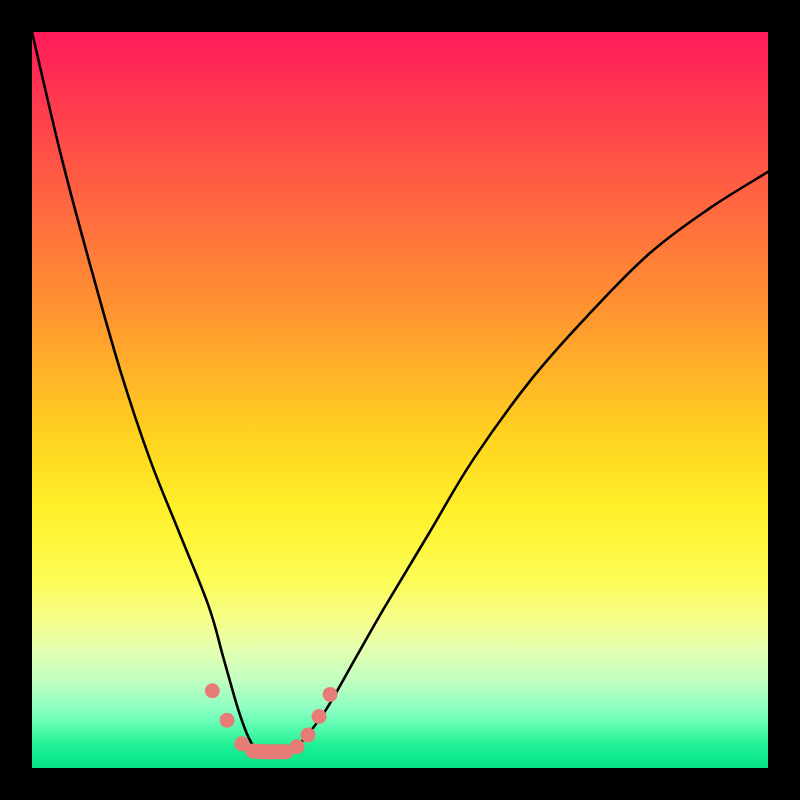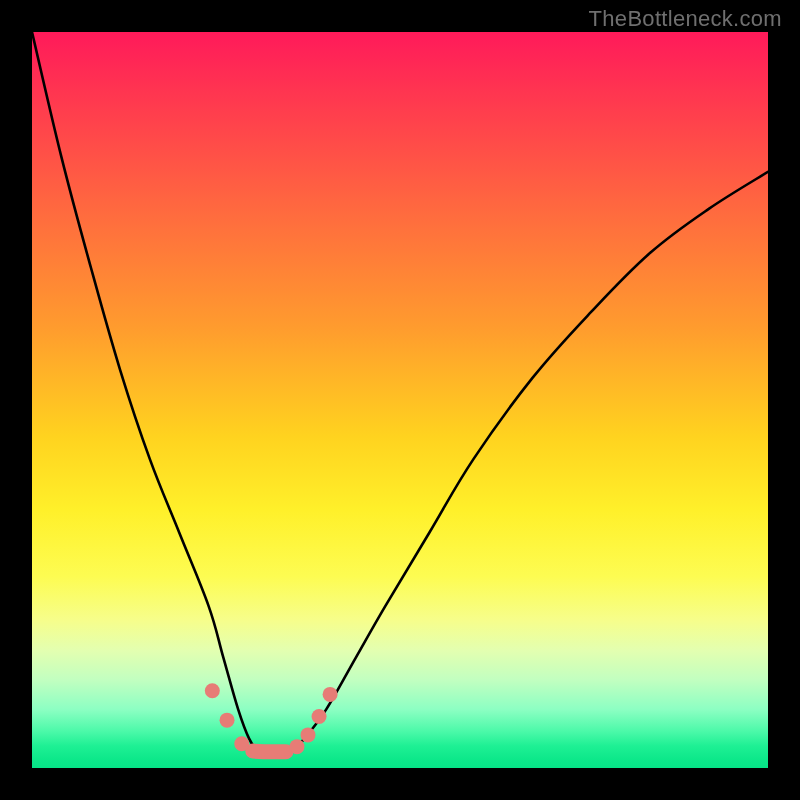--- a/index.html
+++ b/index.html
@@ -59,21 +59,20 @@
     left: 0;
     width: 736px;
     height: 736px;
   }
 </style>
 </head>
 <body>
 
 <div class="frame">
 
-  <div class="watermark">TheBottleneck.com</div>
 
   <div class="plot-area">
     <svg class="curve" viewBox="0 0 736 736" preserveAspectRatio="none">
       <path id="curve-path" fill="none" stroke="#000" stroke-width="2.6" stroke-linecap="round" stroke-linejoin="round" d="M 0 0 C 5.2992 22.5216 18.8416 82.72640000000001 29.44 125.12 C 40.0384 167.5136 48.281600000000005 197.1008 58.88 235.51999999999998 C 69.4784 273.93919999999997 77.7216 304.11519999999996 88.32 338.55999999999995 C 98.91839999999999 373.00479999999993 107.1616 397.7344 117.76 426.88 C 128.35840000000002 456.0256 136.60160000000002 473.98400000000004 147.20000000000002 500.48 C 157.79840000000002 526.976 168.69119999999998 551.5584 176.64 574.08 C 184.5888 596.6016000000001 186.0608 607.0528 191.36 625.6 C 196.65920000000003 644.1472 201.44320000000002 662.5472 206.08 677.12 C 210.7168 691.6928 213.14559999999997 698.6111999999999 217.11999999999998 706.56 C 221.09439999999998 714.5088 223.52319999999997 718.6304 228.16 721.28 C 232.79680000000002 723.9295999999999 237.58080000000004 721.28 242.88000000000002 721.28 C 248.1792 721.28 252.30079999999998 723.9295999999999 257.59999999999997 721.28 C 262.89919999999995 718.6304 265.69599999999997 714.5088 272.32 706.56 C 278.944 698.6111999999999 285.12640000000005 691.6928 294.40000000000003 677.12 C 303.6736 662.5472 313.2416 644.1472 323.84 625.6 C 334.43839999999994 607.0528 340.032 596.6016000000001 353.28 574.08 C 366.52799999999996 551.5584 381.54240000000004 526.976 397.44000000000005 500.48 C 413.33760000000007 473.98400000000004 423.0528 454.7008 441.59999999999997 426.88 C 460.14719999999994 399.0592 479.2832 372.41599999999994 500.48 345.91999999999996 C 521.6768000000001 319.424 538.1632 302.2016 559.36 279.68 C 580.5568000000001 257.15840000000003 597.0432000000001 239.34720000000007 618.24 220.80000000000007 C 639.4368 202.25280000000006 655.9232 191.21280000000002 677.12 176.64 C 698.3168000000001 162.06719999999996 725.4016 146.46399999999994 736 139.83999999999992"></path>
       <g id="markers">
           <path d="M 220.79999999999998 719.072 L 231.84 719.808 L 242.88000000000002 719.808 L 253.92 719.808" fill="none" stroke="#e77c76" stroke-width="15" stroke-linecap="round" stroke-linejoin="round"></path>
           <circle cx="180.32" cy="658.72" r="7.5" fill="#e77c76"></circle>
           <circle cx="195.04000000000002" cy="688.16" r="7.5" fill="#e77c76"></circle>
           <circle cx="209.76" cy="711.712" r="7.5" fill="#e77c76"></circle>
           <circle cx="264.96" cy="714.656" r="7.5" fill="#e77c76"></circle>

